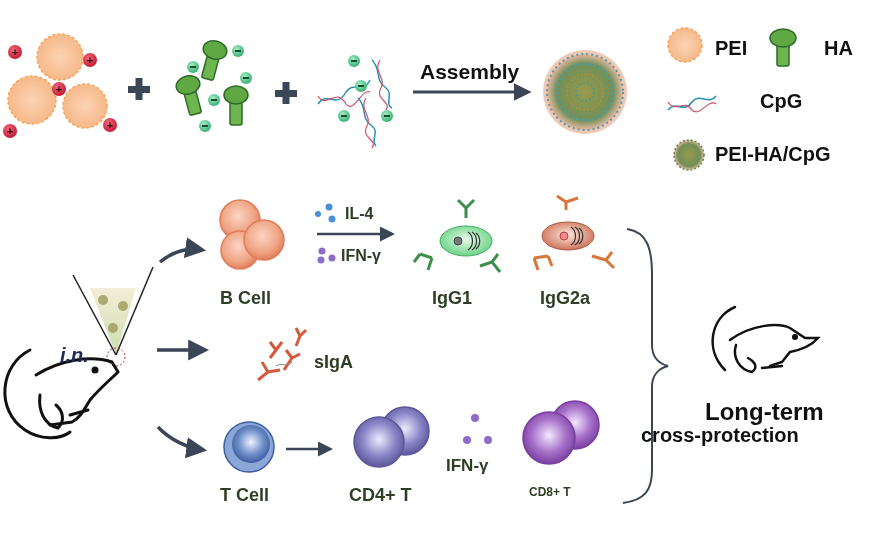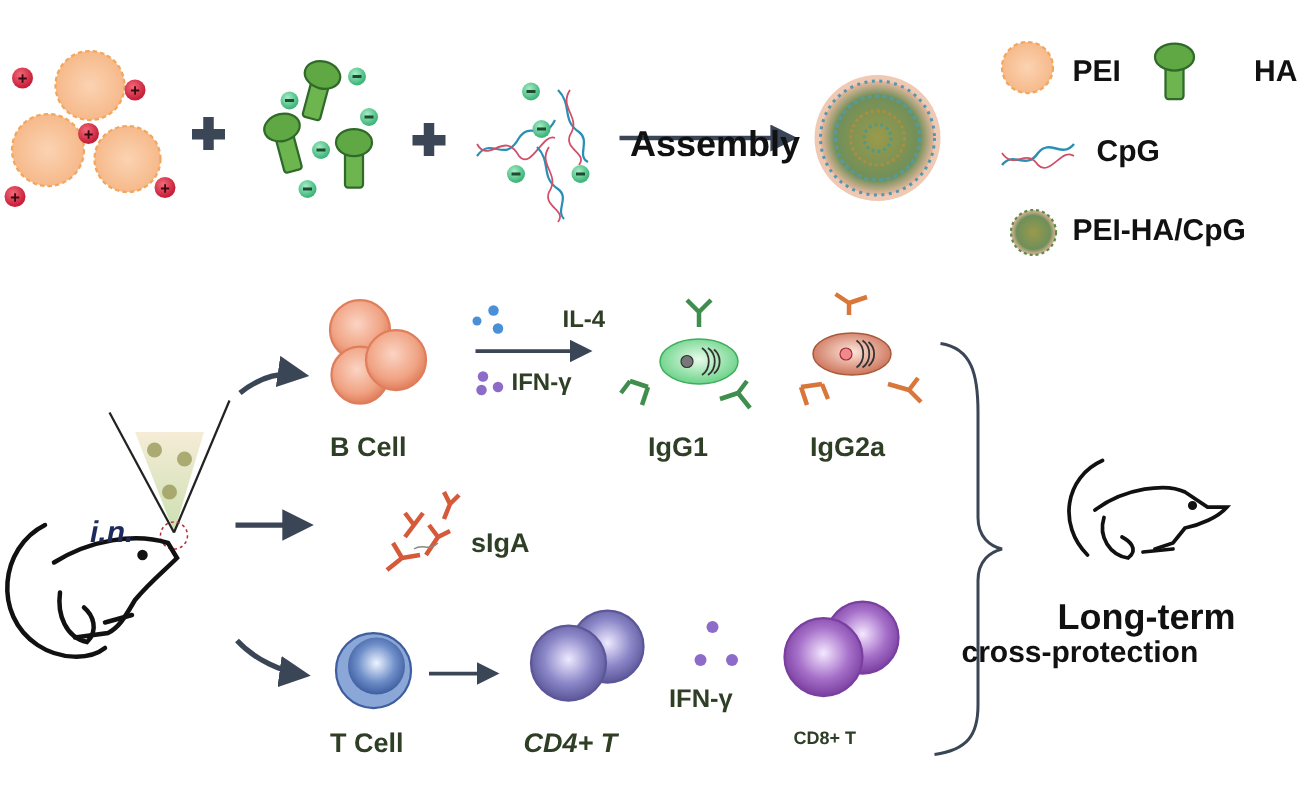--- a/index.html
+++ b/index.html
@@ -308,36 +308,36 @@
 
   <g fill="none" stroke="#111" stroke-width="2.5" stroke-linecap="round">
     <path d="M735,307 C710,318 705,350 725,370"></path>
     <path d="M730,340 C750,325 778,322 790,328 L805,338 L818,338 C812,345 800,350 790,352 L782,362 L770,366"></path>
     <path d="M736,345 C732,358 740,370 752,372 C760,366 752,360 748,358"></path>
     <path d="M762,368 L782,366"></path>
     <circle cx="795" cy="337" r="1.8" fill="#111"></circle>
   </g>
 </svg>
 
-<div class="lbl black" style="left:420px;top:60px;font-size:24px;margin-top:23px;">Assembly</div>
+<div class="lbl black" style="left:420px;top:60px;font-size:21px;">Assembly</div>
 
 <div class="lbl black legend-txt" style="left:715px;top:37px;">PEI</div>
-<div class="lbl black legend-txt" style="left:824px;top:37px;margin-left:12px;">HA</div>
-<div class="lbl black legend-txt" style="left:731px;top:90px;">CpG</div>
+<div class="lbl black legend-txt" style="left:824px;top:37px;">HA</div>
+<div class="lbl black legend-txt" style="left:760px;top:90px;">CpG</div>
 <div class="lbl black legend-txt" style="left:715px;top:143px;text-align:right;">PEI-HA/CpG</div>
 
 <div class="lbl navy" style="left:60px;top:328px;font-size:20px;margin-top:16px;">i.n.</div>
 
 <div class="lbl dark-green" style="left:220px;top:288px;font-size:18px;">B Cell</div>
-<div class="lbl dark-green" style="left:345px;top:205px;font-size:16px;margin-left:30px;">IL-4</div>
+<div class="lbl dark-green" style="left:345px;top:205px;font-size:16px;">IL-4</div>
 <div class="lbl dark-green" style="left:341px;top:247px;font-size:16px;">IFN-γ</div>
 <div class="lbl dark-green" style="left:432px;top:288px;font-size:18px;">IgG1</div>
 <div class="lbl dark-green" style="left:540px;top:288px;font-size:18px;">IgG2a</div>
 
 <div class="lbl dark-green" style="left:314px;top:352px;font-size:18px;">sIgA</div>
 
 <div class="lbl dark-green" style="left:220px;top:485px;font-size:18px;">T Cell</div>
-<div class="lbl dark-green" style="left:349px;top:485px;font-size:18px;font-style:italic;">CD4+ T</div>
+<div class="lbl dark-green" style="left:349px;top:485px;font-size:18px;">CD4+ T</div>
 <div class="lbl dark-green" style="left:446px;top:456px;font-size:17px;">IFN-γ</div>
 <div class="lbl dark-green" style="left:529px;top:485px;font-size:12px;">CD8+ T</div>
 
 <div class="lbl black" style="left:705px;top:398px;font-size:24px;text-align:right;">Long-term</div>
 <div class="lbl black" style="left:641px;top:424px;font-size:20px;">cross-protection</div>
 
 </body></html>

